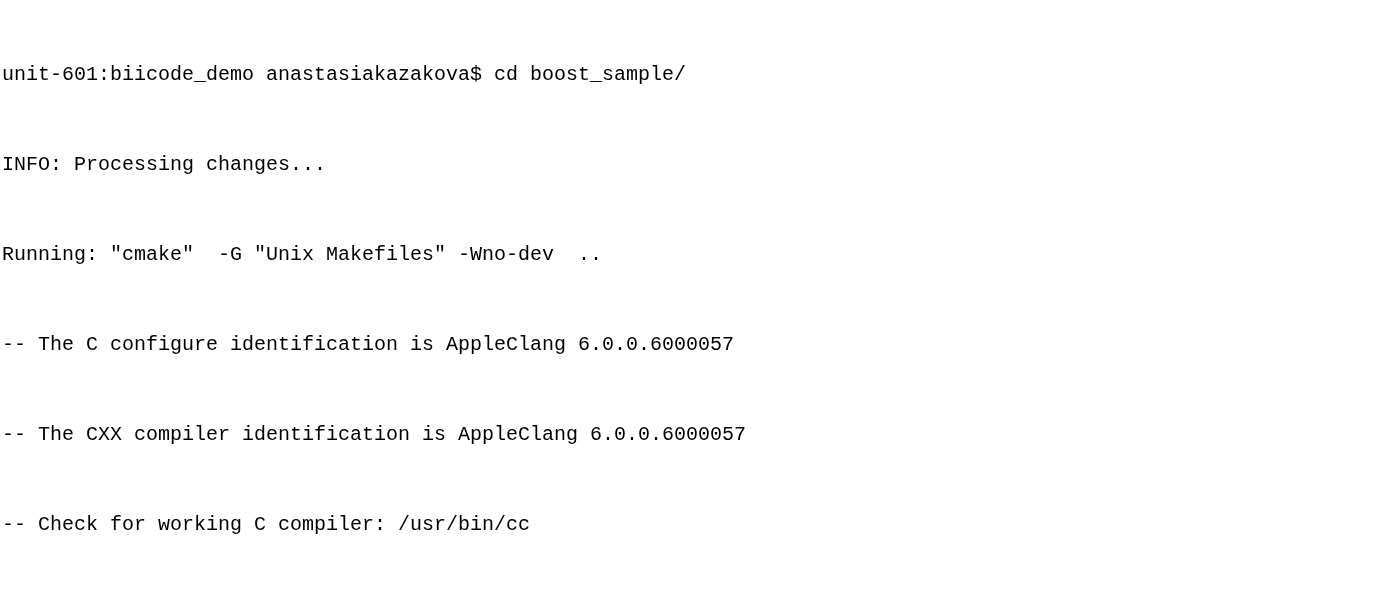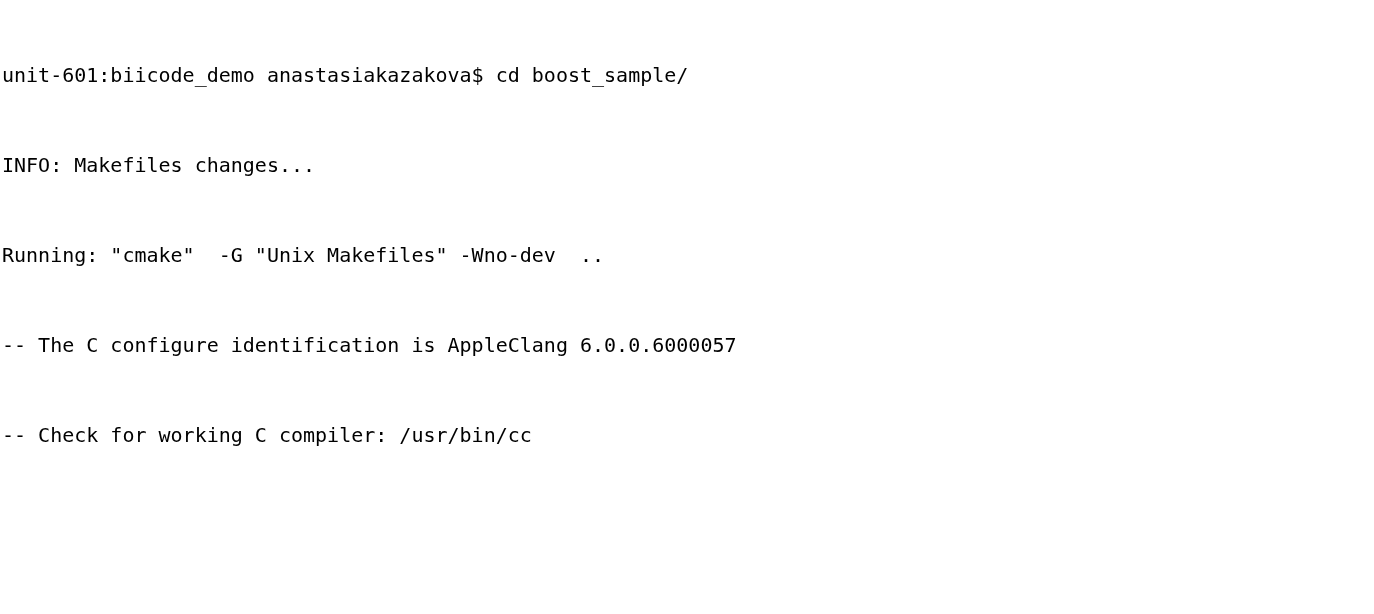--- a/index.html
+++ b/index.html
@@ -11,30 +11,32 @@
     font-size: 20px;
     line-height: 1.5;
     width: 1374px;
   }
   .terminal {
     padding: 0 2px;
     white-space: pre;
   }
   .line {
     display: block;
+    font-family: Liberation Mono, monospace;
   }
 </style>
 </head>
 <body>
 
 <div class="terminal">
   <span class="line"><span>unit-601:biicode_demo anastasiakazakova$ </span><span>cd boost_sample/</span></span>
-  <span class="line">INFO: Makefiles changes...</span>
+  <span class="line">INFO: Processing changes...</span>
   <span class="line">Running: "cmake"  -G "Unix Makefiles" -Wno-dev  ..</span>
   <span class="line">-- The C configure identification is AppleClang 6.0.0.6000057</span>
+  <span class="line">-- The CXX compiler identification is AppleClang 6.0.0.6000057</span>
   <span class="line">-- Check for working C compiler: /usr/bin/cc</span>
   
   
   
   
   
   
   
   
   

